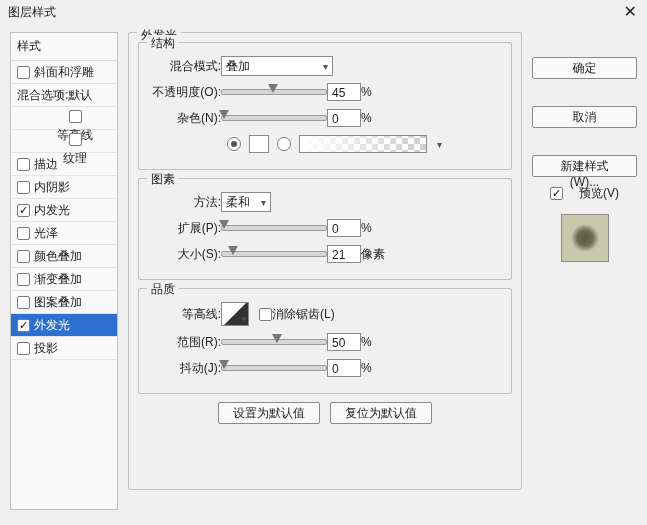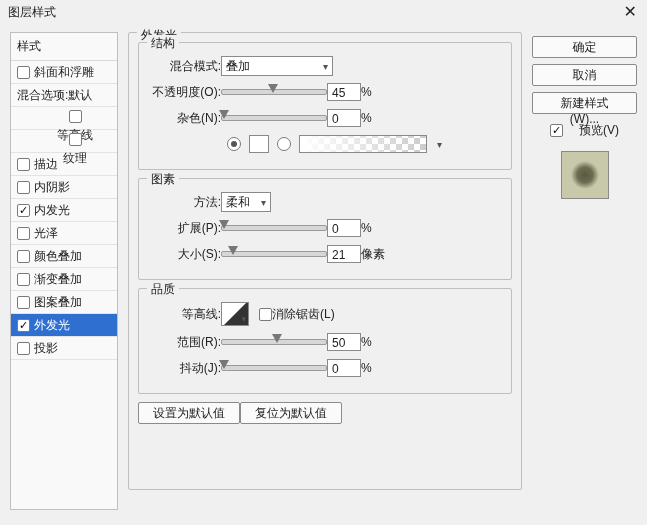--- a/index.html
+++ b/index.html
@@ -230,37 +230,39 @@
     cursor: pointer;
   }
   
   .right-panel {
     width: 105px;
     display: flex;
     flex-direction: column;
     gap: 6px;
     padding-top: 4px;
   }
-  .right-panel .button { width: 100%; }
+  .right-panel .button { width: 100%; margin-top: 21px; }
   .preview-row {
     display: flex;
     align-items: center;
     gap: 16px;
     justify-content: center;
     margin-top: 2px;
   }
   .preview-box {
     width: 46px;
     height: 46px;
     border: 1px solid #8a8a8a;
     background: radial-gradient(circle 14px at 50% 50%, #5a5a3a 0%, #6c6c55 55%, #c8c8aa 100%);
     margin: 6px auto 0 auto;
   }
   .btn-row {
     display: flex;
+    gap: 10px;
+    justify-content: center;
     margin-top: 6px;
   }
 </style>
 </head>
 <body>
 
 <div class="window">
   <div class="titlebar">
     <span class="title">图层样式</span>
     <span class="close-x">✕</span>

